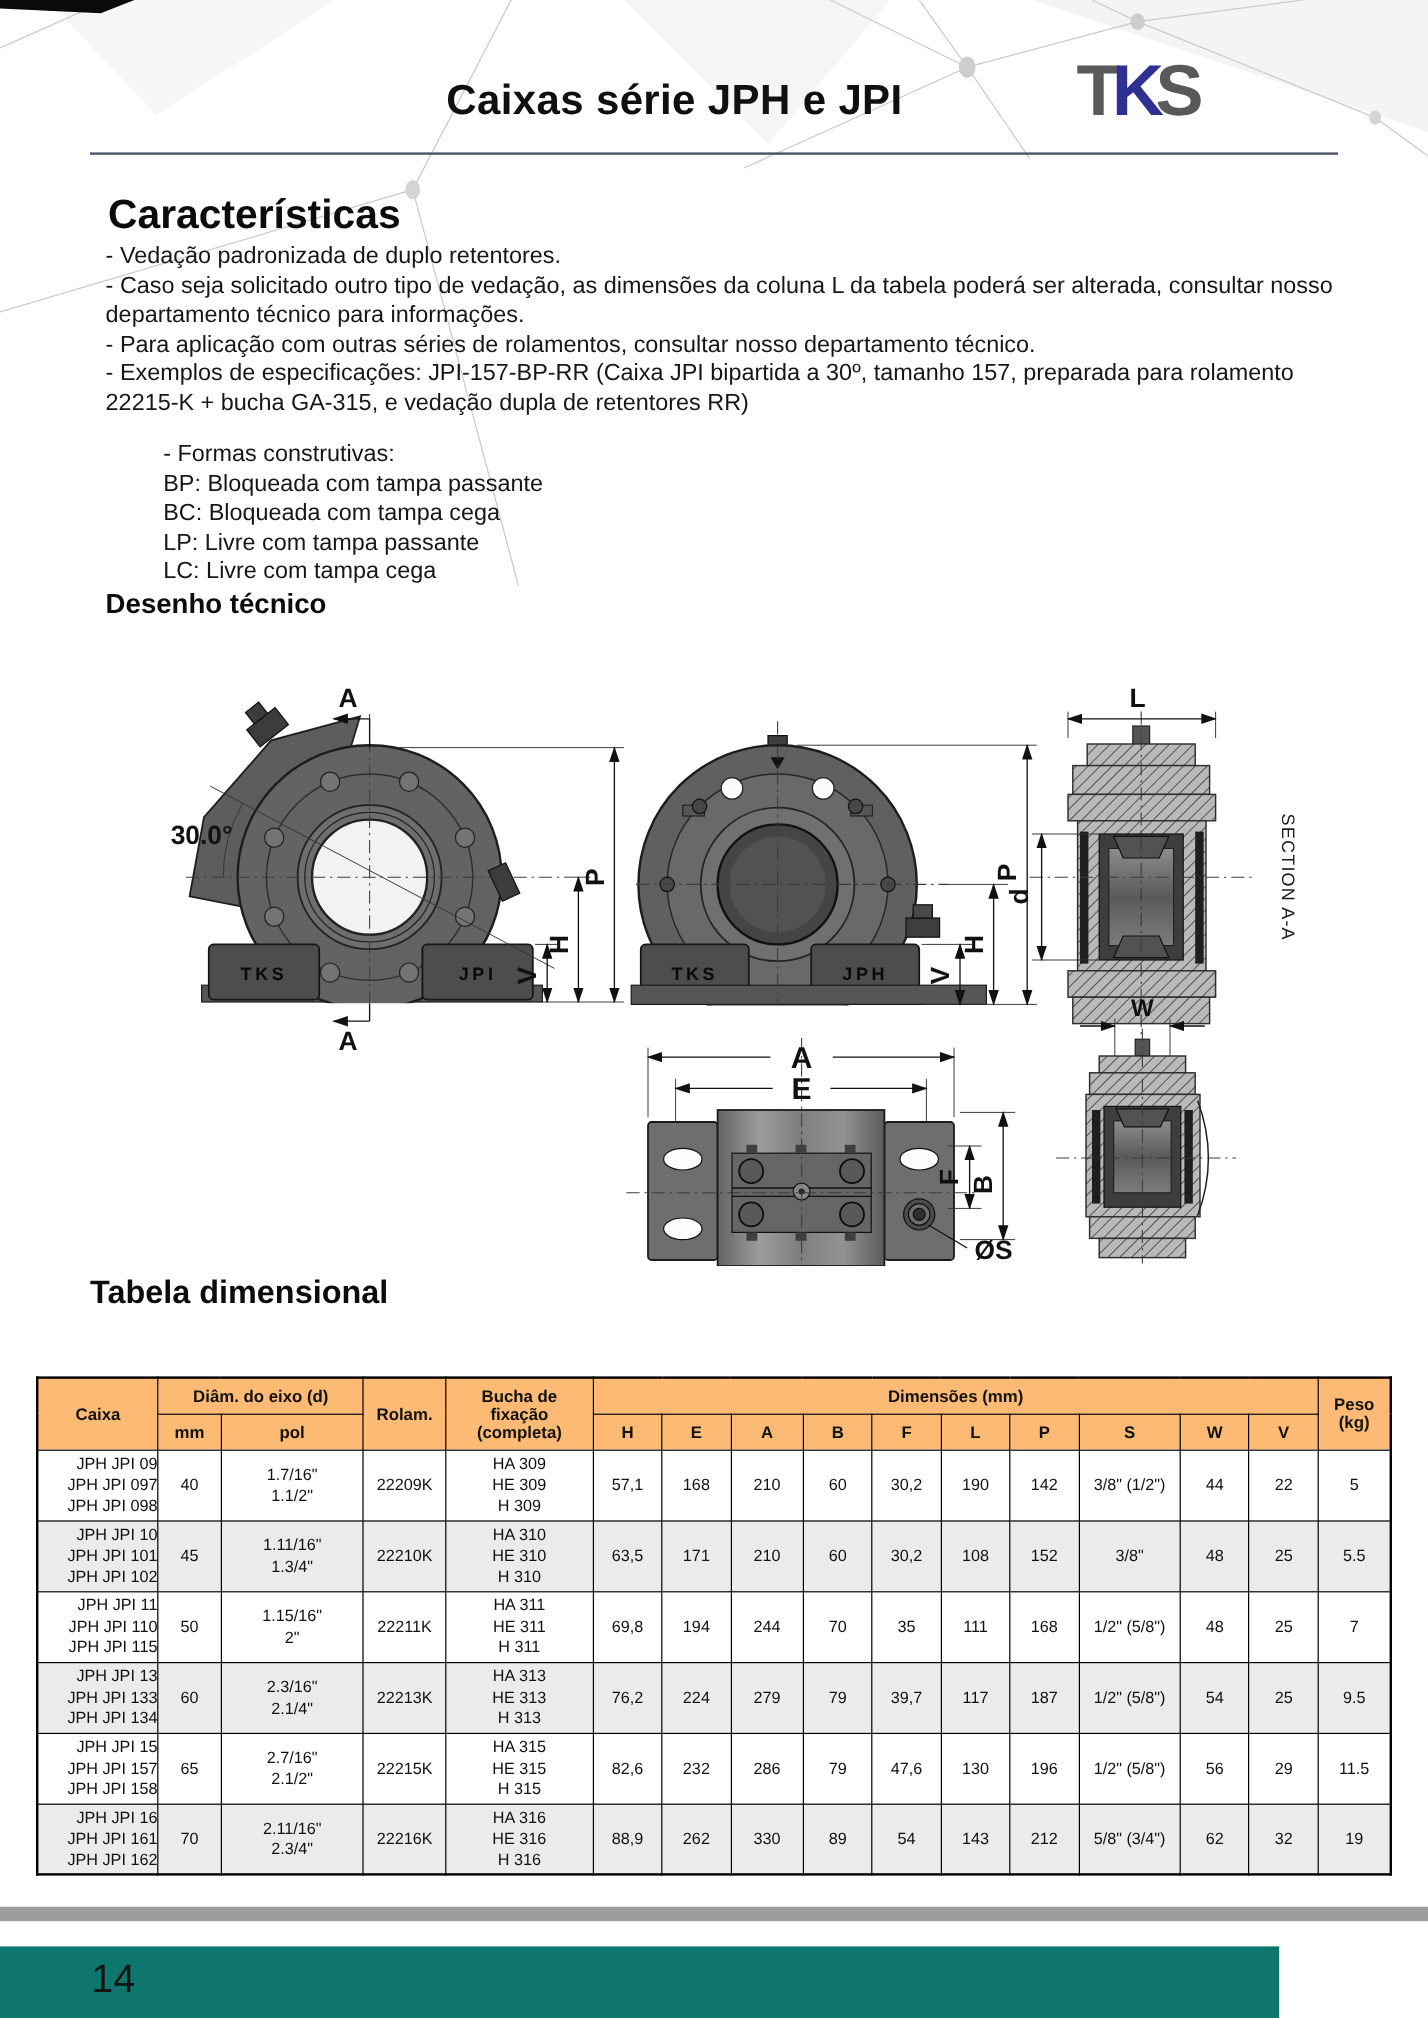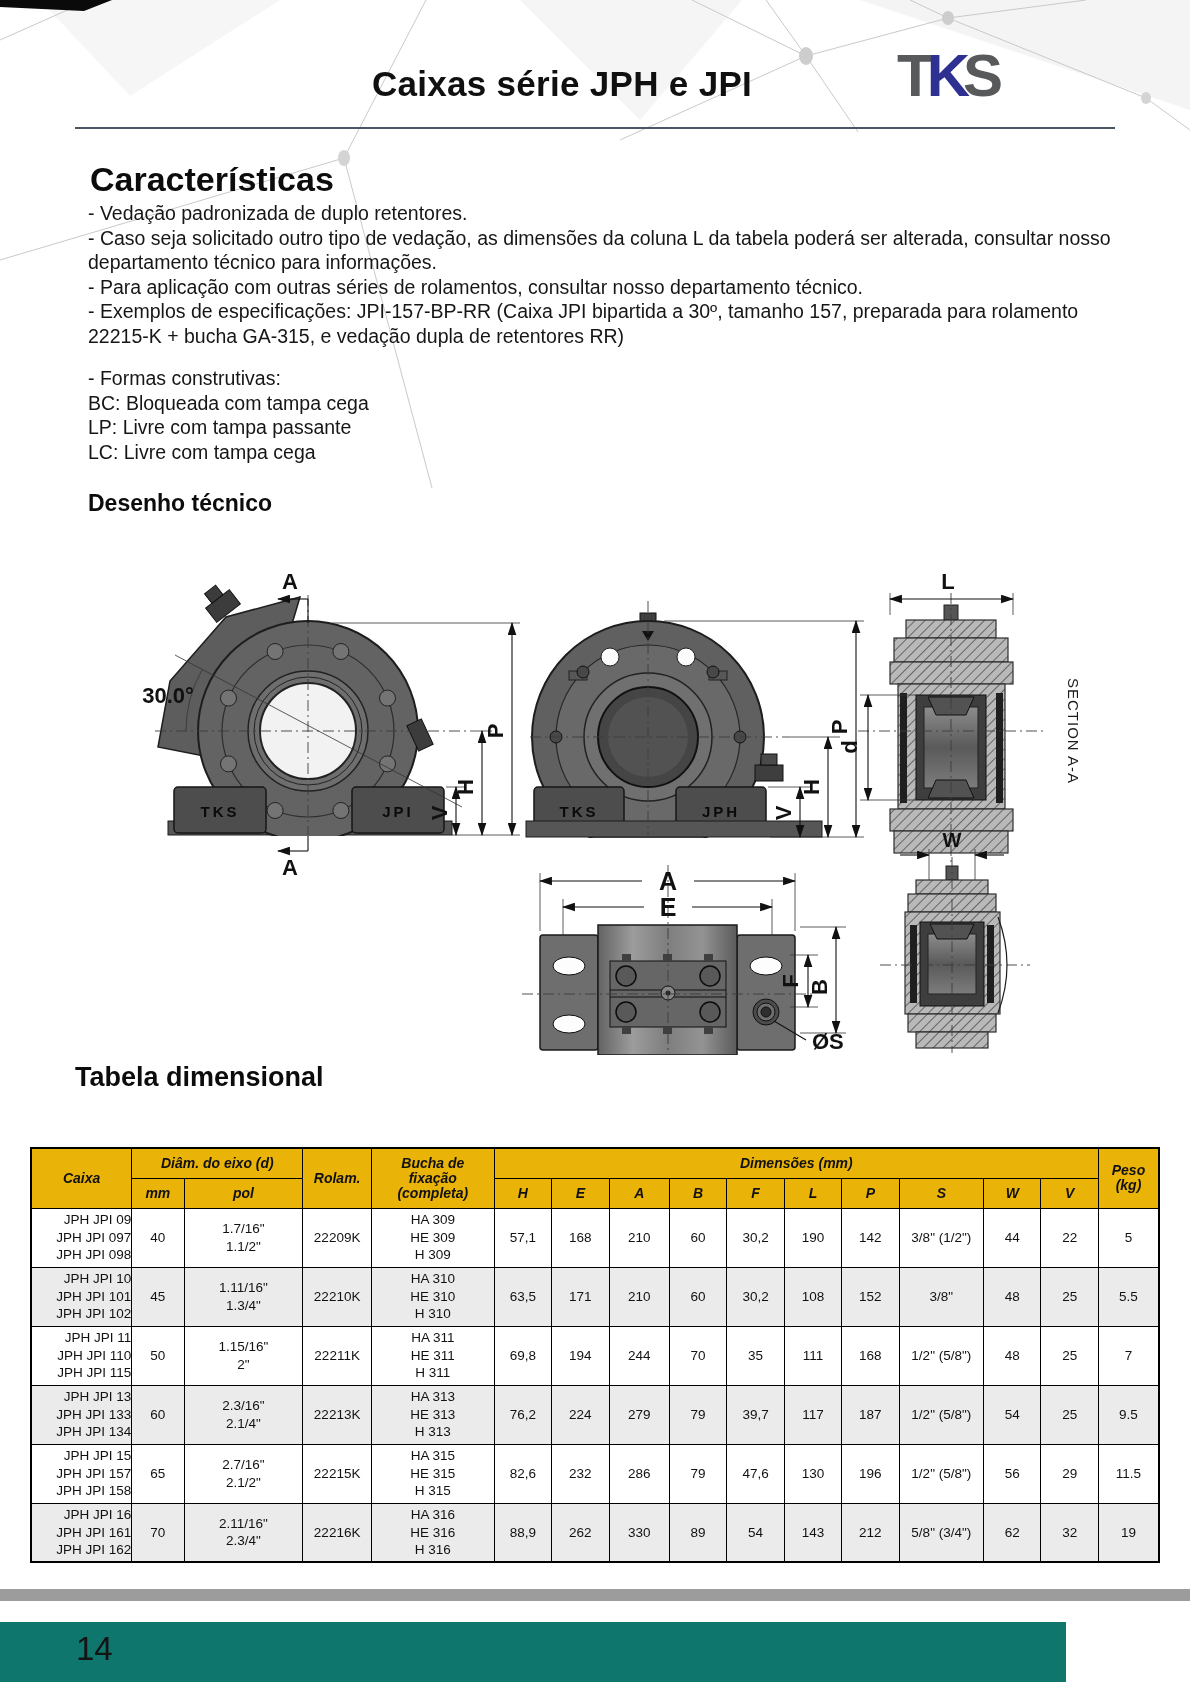--- a/index.html
+++ b/index.html
@@ -26,41 +26,41 @@
   }
 
   .h2 { position:absolute; font-weight:bold; color:#0c0c0c; z-index:1; }
   #h-carac   { top:160px; left:90px;  font-size:34px; }
   #h-desenho { top:490px; left:88px;  font-size:23px; }
   #h-tabela  { top:1062px; left:75px; font-size:27px; }
 
   .textblock { position:absolute; left:88px; width:1032px; font-size:19.5px;
                line-height:24.5px; color:#161616; z-index:1; }
   #tb1 { top:201px; }
-  #tb2 { top:366px; }
+  #tb2 { top:366px;margin-left:48px; }
   .textblock p { margin:0; }
 
   #drawing-wrap { position:absolute; top:535px; left:0; width:1190px; height:520px; z-index:1; }
 
   
   .dl  { font-family:"Liberation Sans",sans-serif; font-size:22px; font-weight:bold; fill:#111; }
   .dl24{ font-family:"Liberation Sans",sans-serif; font-size:25px; font-weight:bold; fill:#111; }
   .dlw { font-family:"Liberation Sans",sans-serif; font-size:20px; font-weight:bold; fill:#111; }
   .pad { font-family:"Liberation Sans",sans-serif; font-size:15px; font-weight:bold; fill:#0a0a0a; letter-spacing:3px; }
   .sec { font-family:"Liberation Sans",sans-serif; font-size:15px; fill:#1a1a1a; letter-spacing:1px; }
   .cl  { stroke:#3c3c3c; stroke-width:.9; stroke-dasharray:11 4 2 4; fill:none; }
   .ext { stroke:#333; stroke-width:.8; fill:none; }
   .dim { stroke:#111; stroke-width:1.1; fill:none; }
   .thin{ stroke:#333; stroke-width:.8; fill:none; }
 
   #table-wrap { position:absolute; top:1147px; left:30px; width:1130px; z-index:1; }
   table { width:100%; border-collapse:collapse; table-layout:fixed; font-size:13.5px; color:#111;
           border:2px solid #000; }
   th, td { border:1px solid #000; text-align:center; vertical-align:middle; padding:0; }
-  thead th { background:#eab308; font-weight:bold; font-size:14px; height:30px; line-height:15px;font-style:italic; }
+  thead th { background:#fdba74; font-weight:bold; font-size:14px; height:30px; line-height:15px; }
   tbody td { height:59px; background:#fff; line-height:17.5px; font-size:13.5px; }
   tbody tr.alt td { background:#ebebeb; }
   td.c-caixa { text-align:right; padding-left:7px; }
 
   #footer-strip { position:absolute; top:1589px; left:0; width:1190px; height:12px; background:#9c9c9c; z-index:1; }
   #footer-area  { position:absolute; top:1622px; left:0; width:1066px; height:81px; background:#0f766e; z-index:1; }
   #page-num { position:absolute; left:76px; top:8px; font-size:33px; color:#141414; }
 </style>
 </head>
 <body>
@@ -99,20 +99,21 @@
 
 <div id="tb1" class="textblock">
   <p>- Vedação padronizada de duplo retentores.</p>
   <p>- Caso seja solicitado outro tipo de vedação, as dimensões da coluna L da tabela poderá ser alterada, consultar nosso departamento técnico para informações.</p>
   <p>- Para aplicação com outras séries de rolamentos, consultar nosso departamento técnico.</p>
   <p>- Exemplos de especificações: JPI-157-BP-RR (Caixa JPI bipartida a 30º, tamanho 157, preparada para rolamento 22215-K + bucha GA-315, e vedação dupla de retentores RR)</p>
 </div>
 
 <div id="tb2" class="textblock">
   <p>- Formas construtivas:</p>
+  <p>BP: Bloqueada com tampa passante</p>
   <p>BC: Bloqueada com tampa cega</p>
   <p>LP: Livre com tampa passante</p>
   <p>LC: Livre com tampa cega</p>
 </div>
 
 <div id="h-desenho" class="h2">Desenho técnico</div>
 
 <div id="drawing-wrap">
 <svg width="1190" height="520" viewBox="0 0 1190 520">
   <defs>

